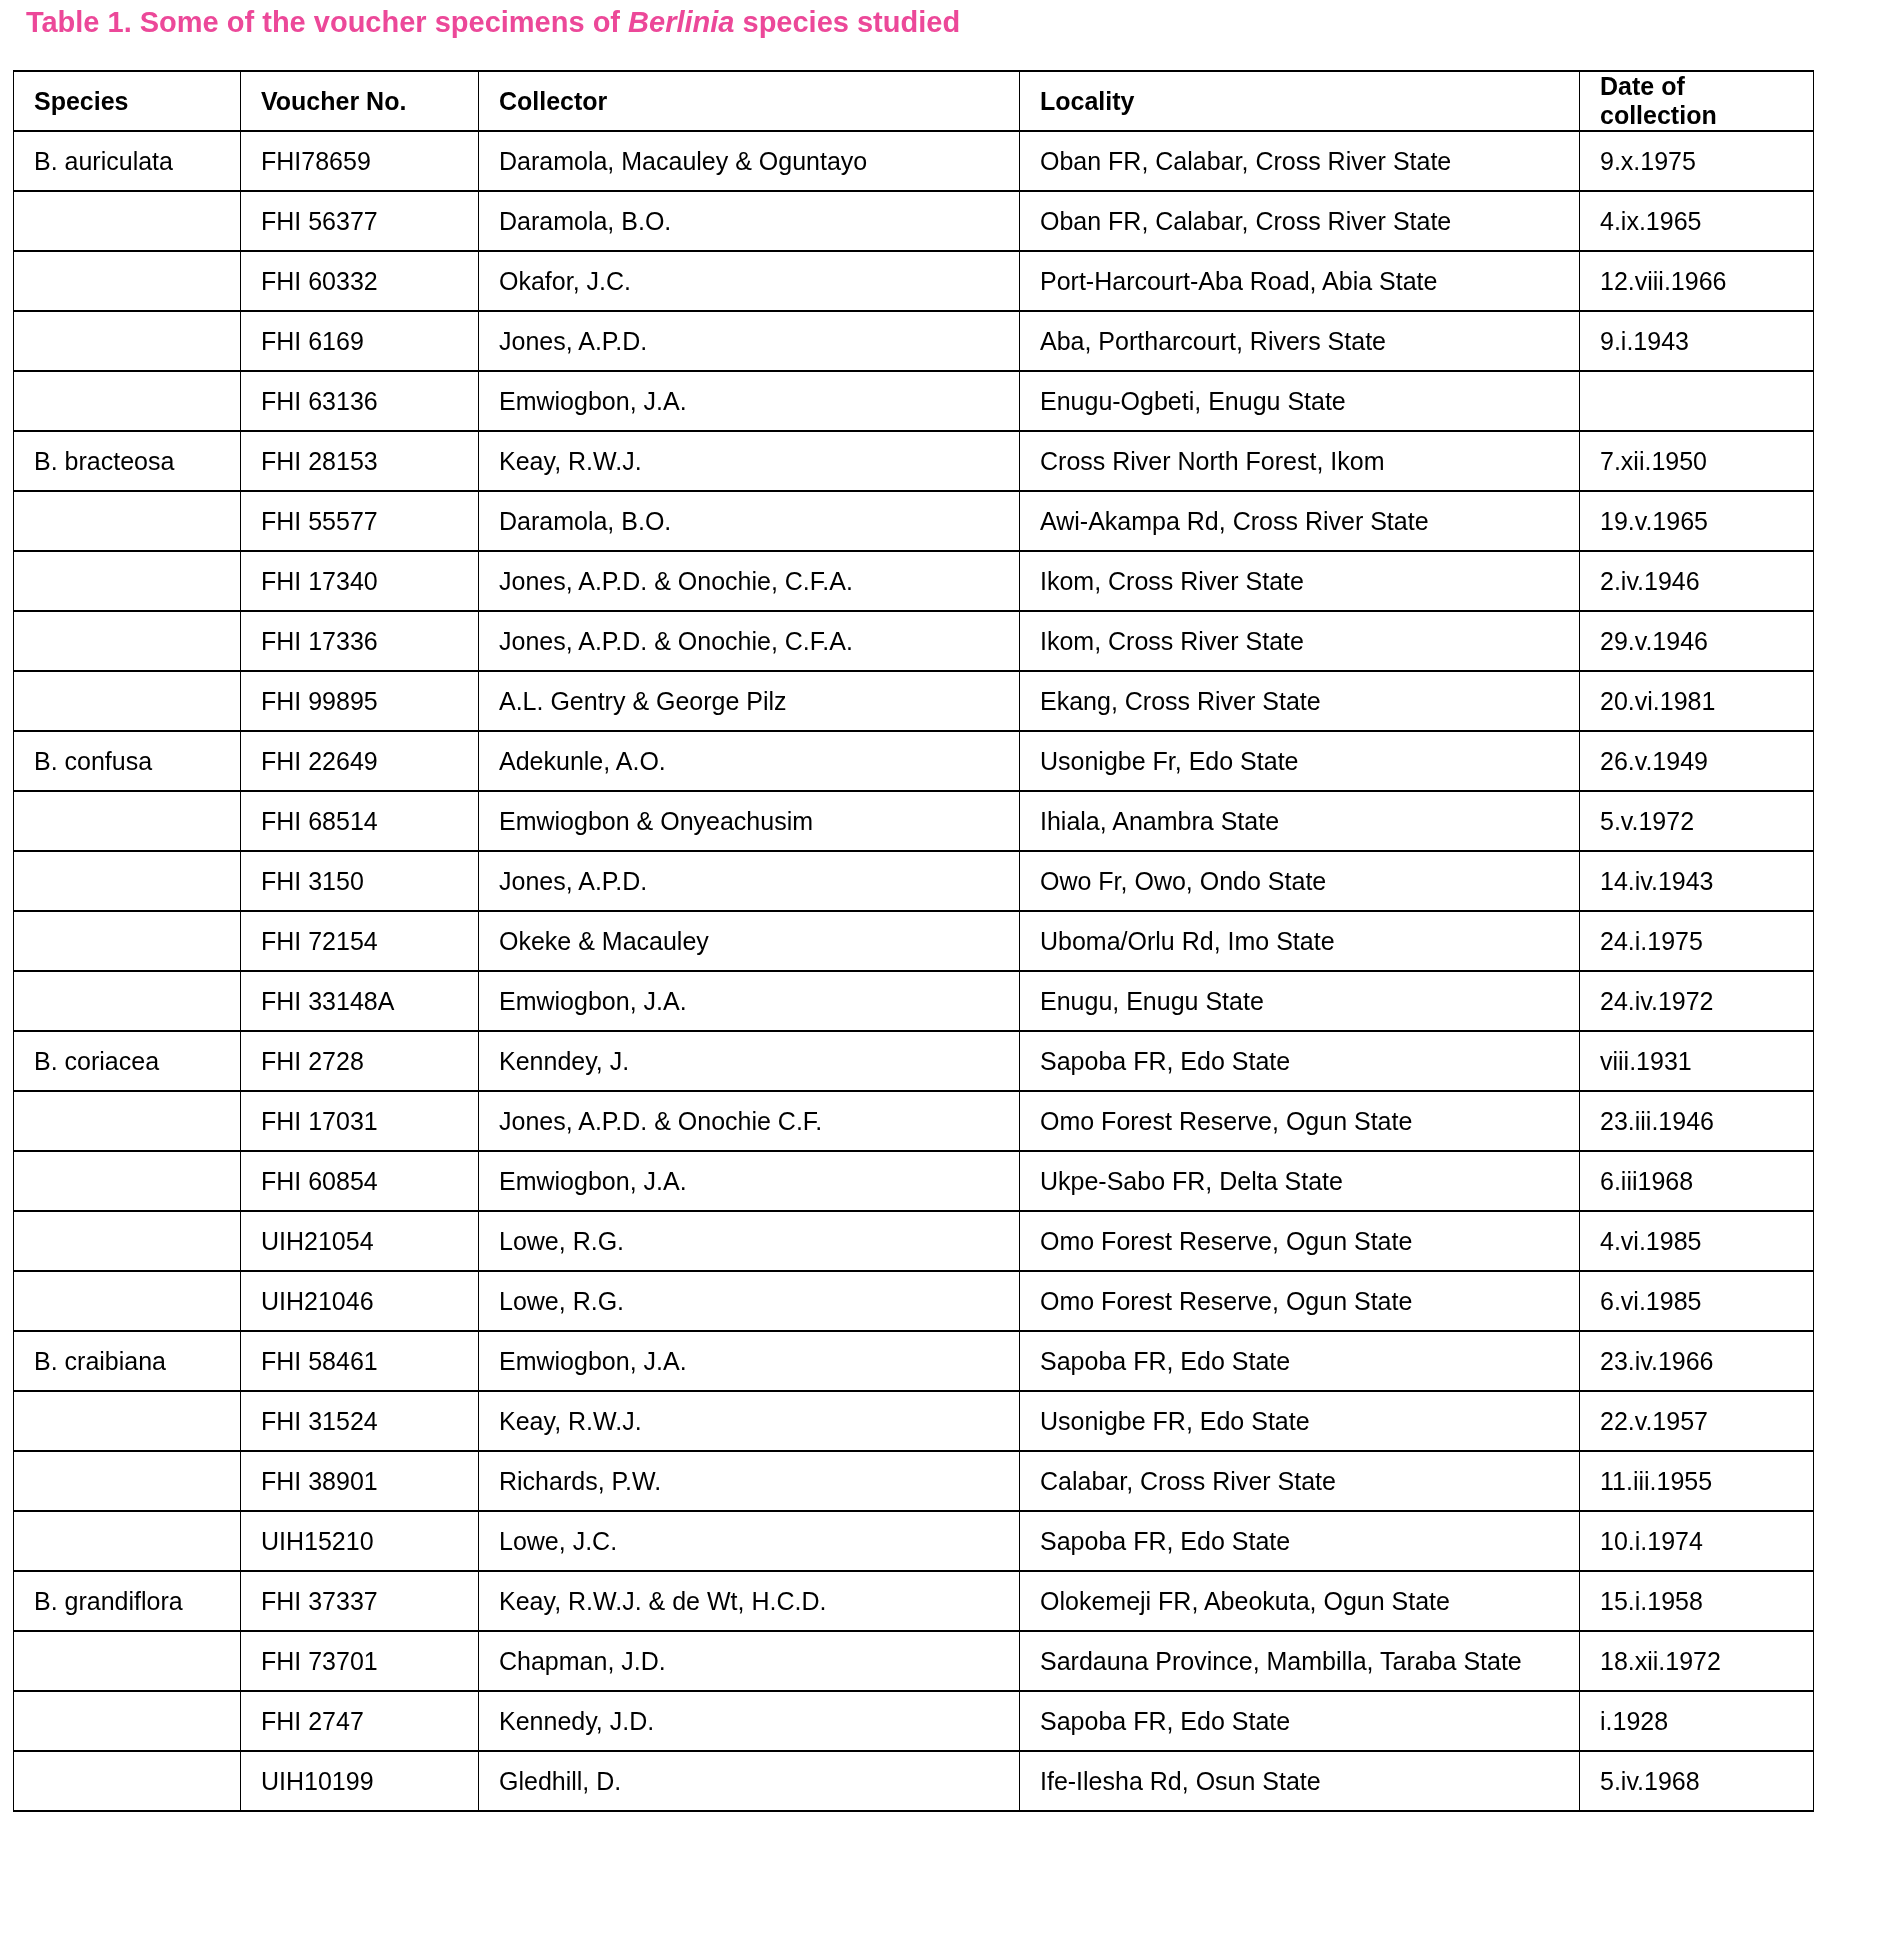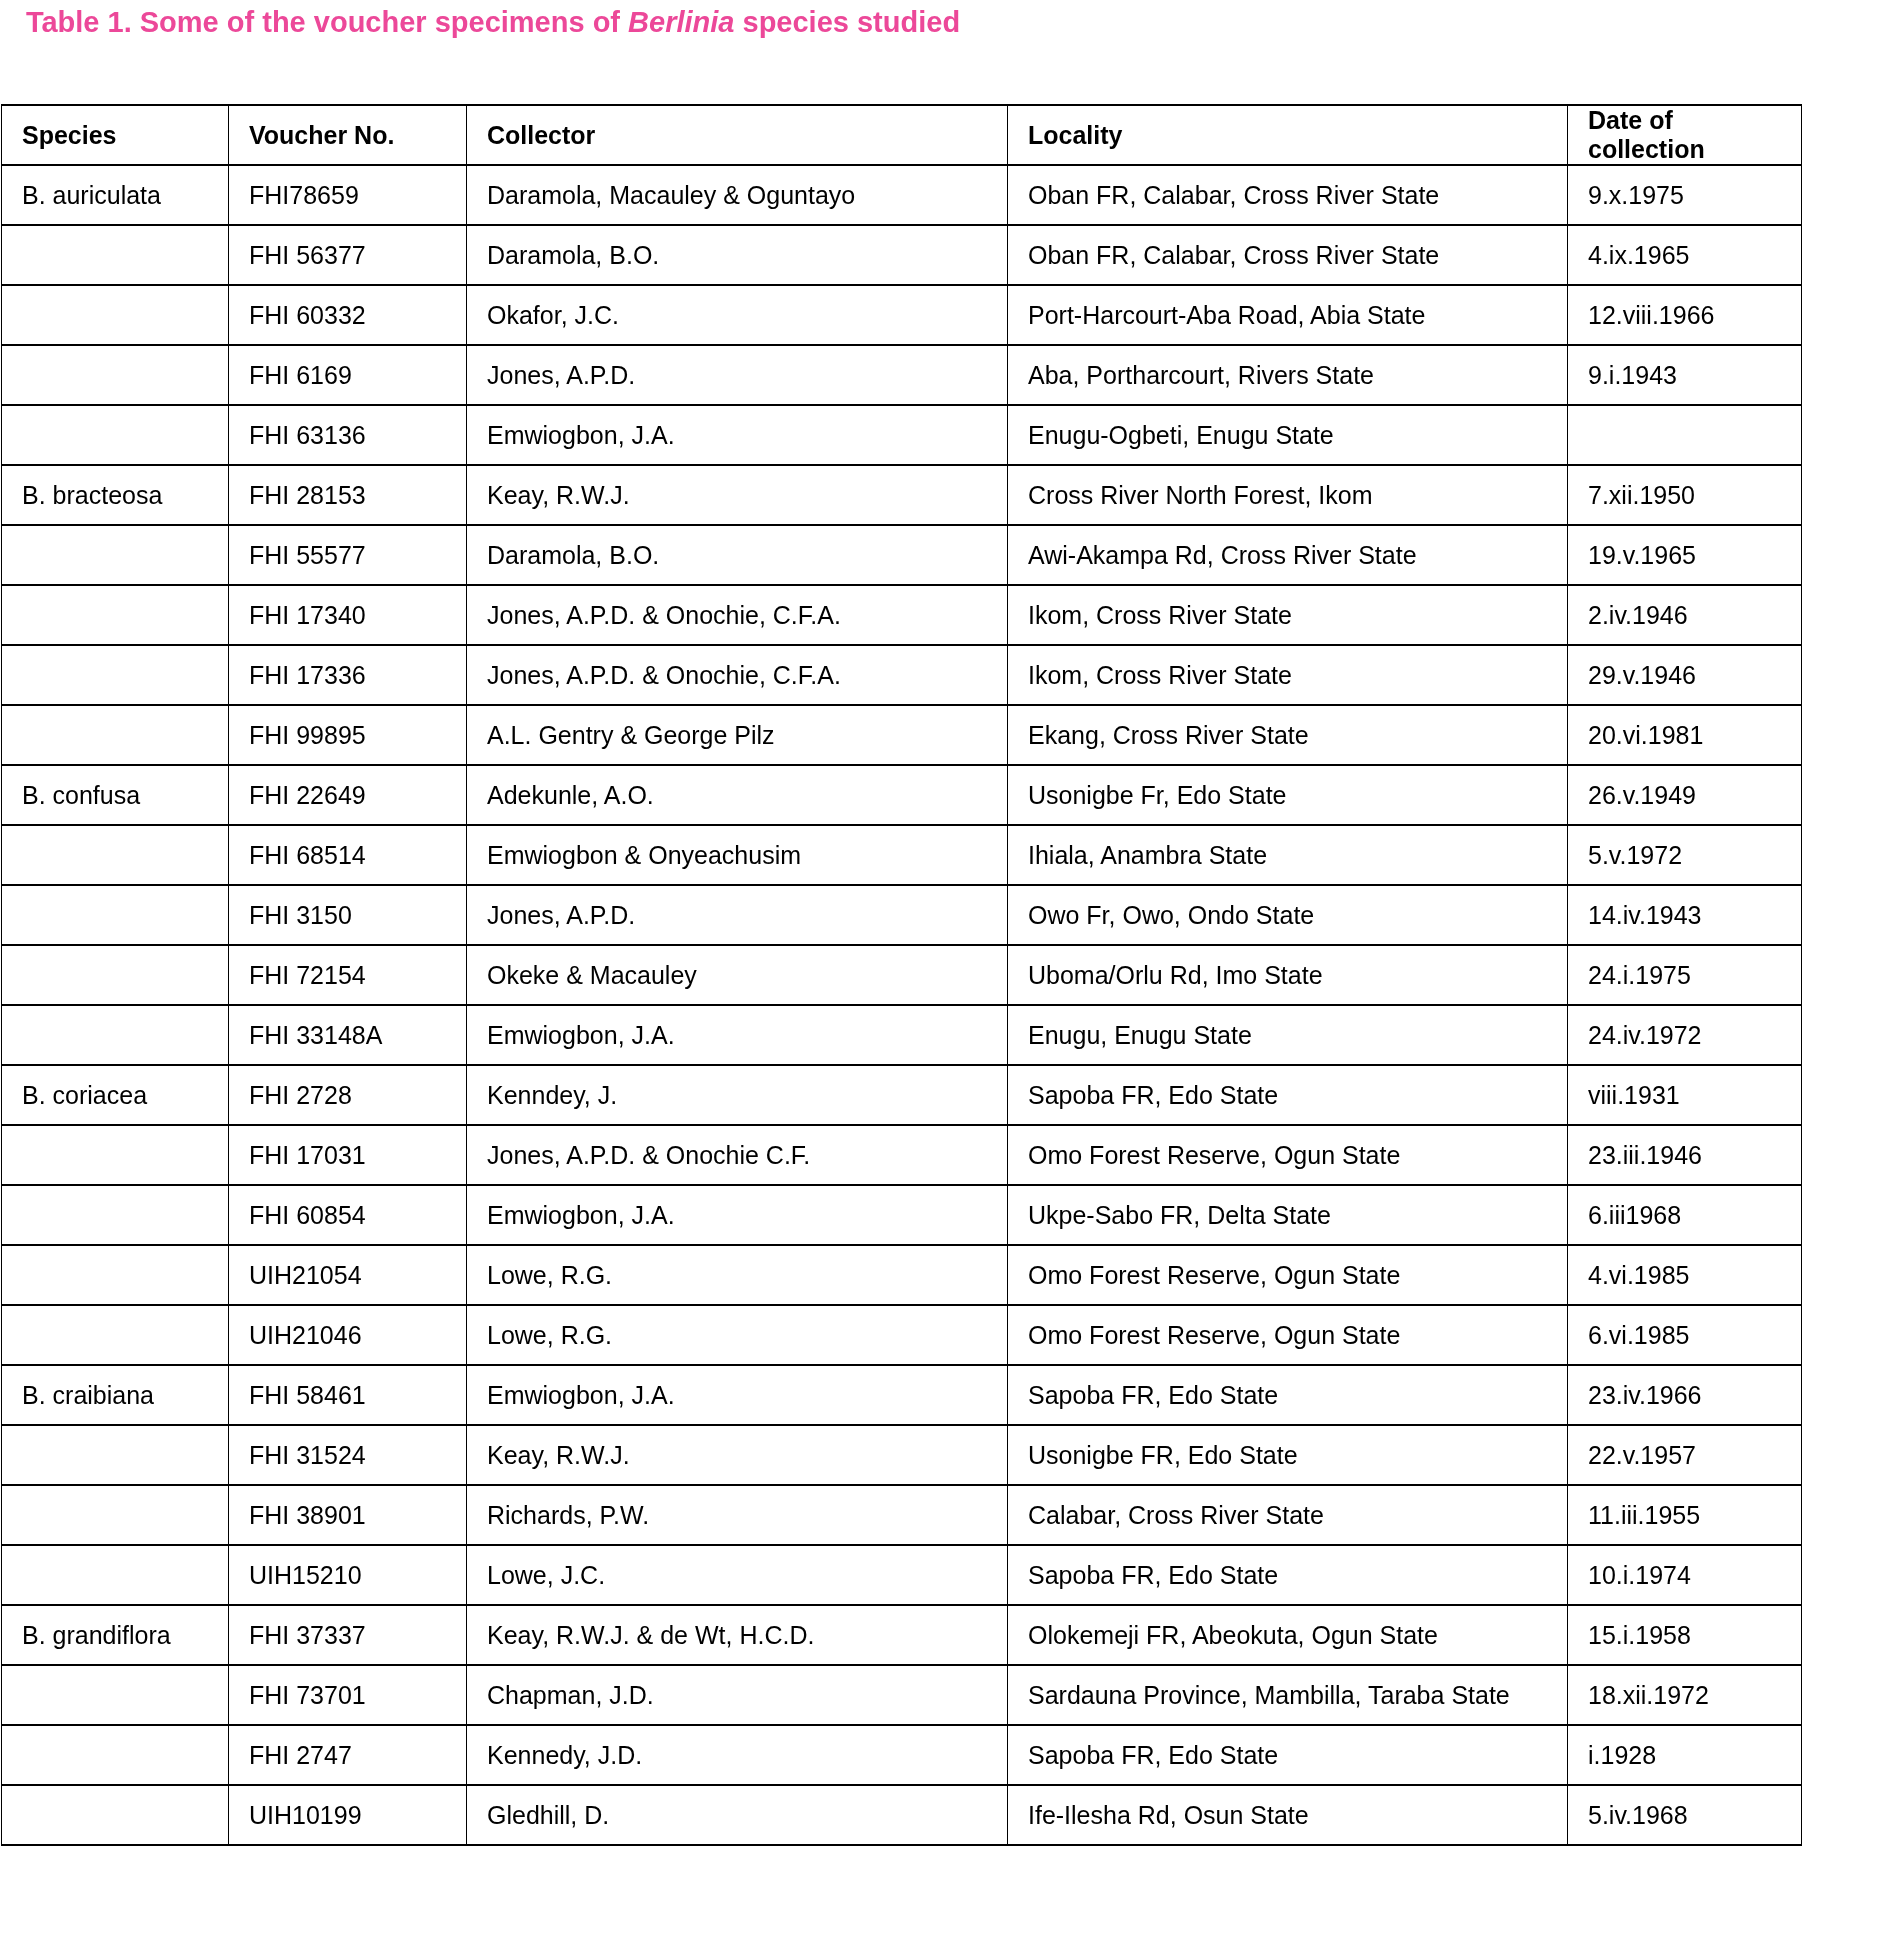--- a/index.html
+++ b/index.html
@@ -24,26 +24,25 @@
     font-weight: bold;
     color: #ec4899;
     white-space: nowrap;
     margin-left: 24px;
   }
   .table-title .italic-part {
     font-style: italic;
   }
   table.specimens {
     position: absolute;
-    left: 1px;
+    left: 13px;
     top: 70px;
     border-collapse: collapse;
     table-layout: fixed;
     width: 1800px;
-    margin-top: 34px;
   }
   table.specimens th,
   table.specimens td {
     border-left: 1.9px solid #000;
     border-right: 1.9px solid #000;
     border-top: 2.9px solid #000;
     border-bottom: 2.9px solid #000;
     padding: 0 7.7px 0 20px;
     font-size: 25px;
     vertical-align: middle;

